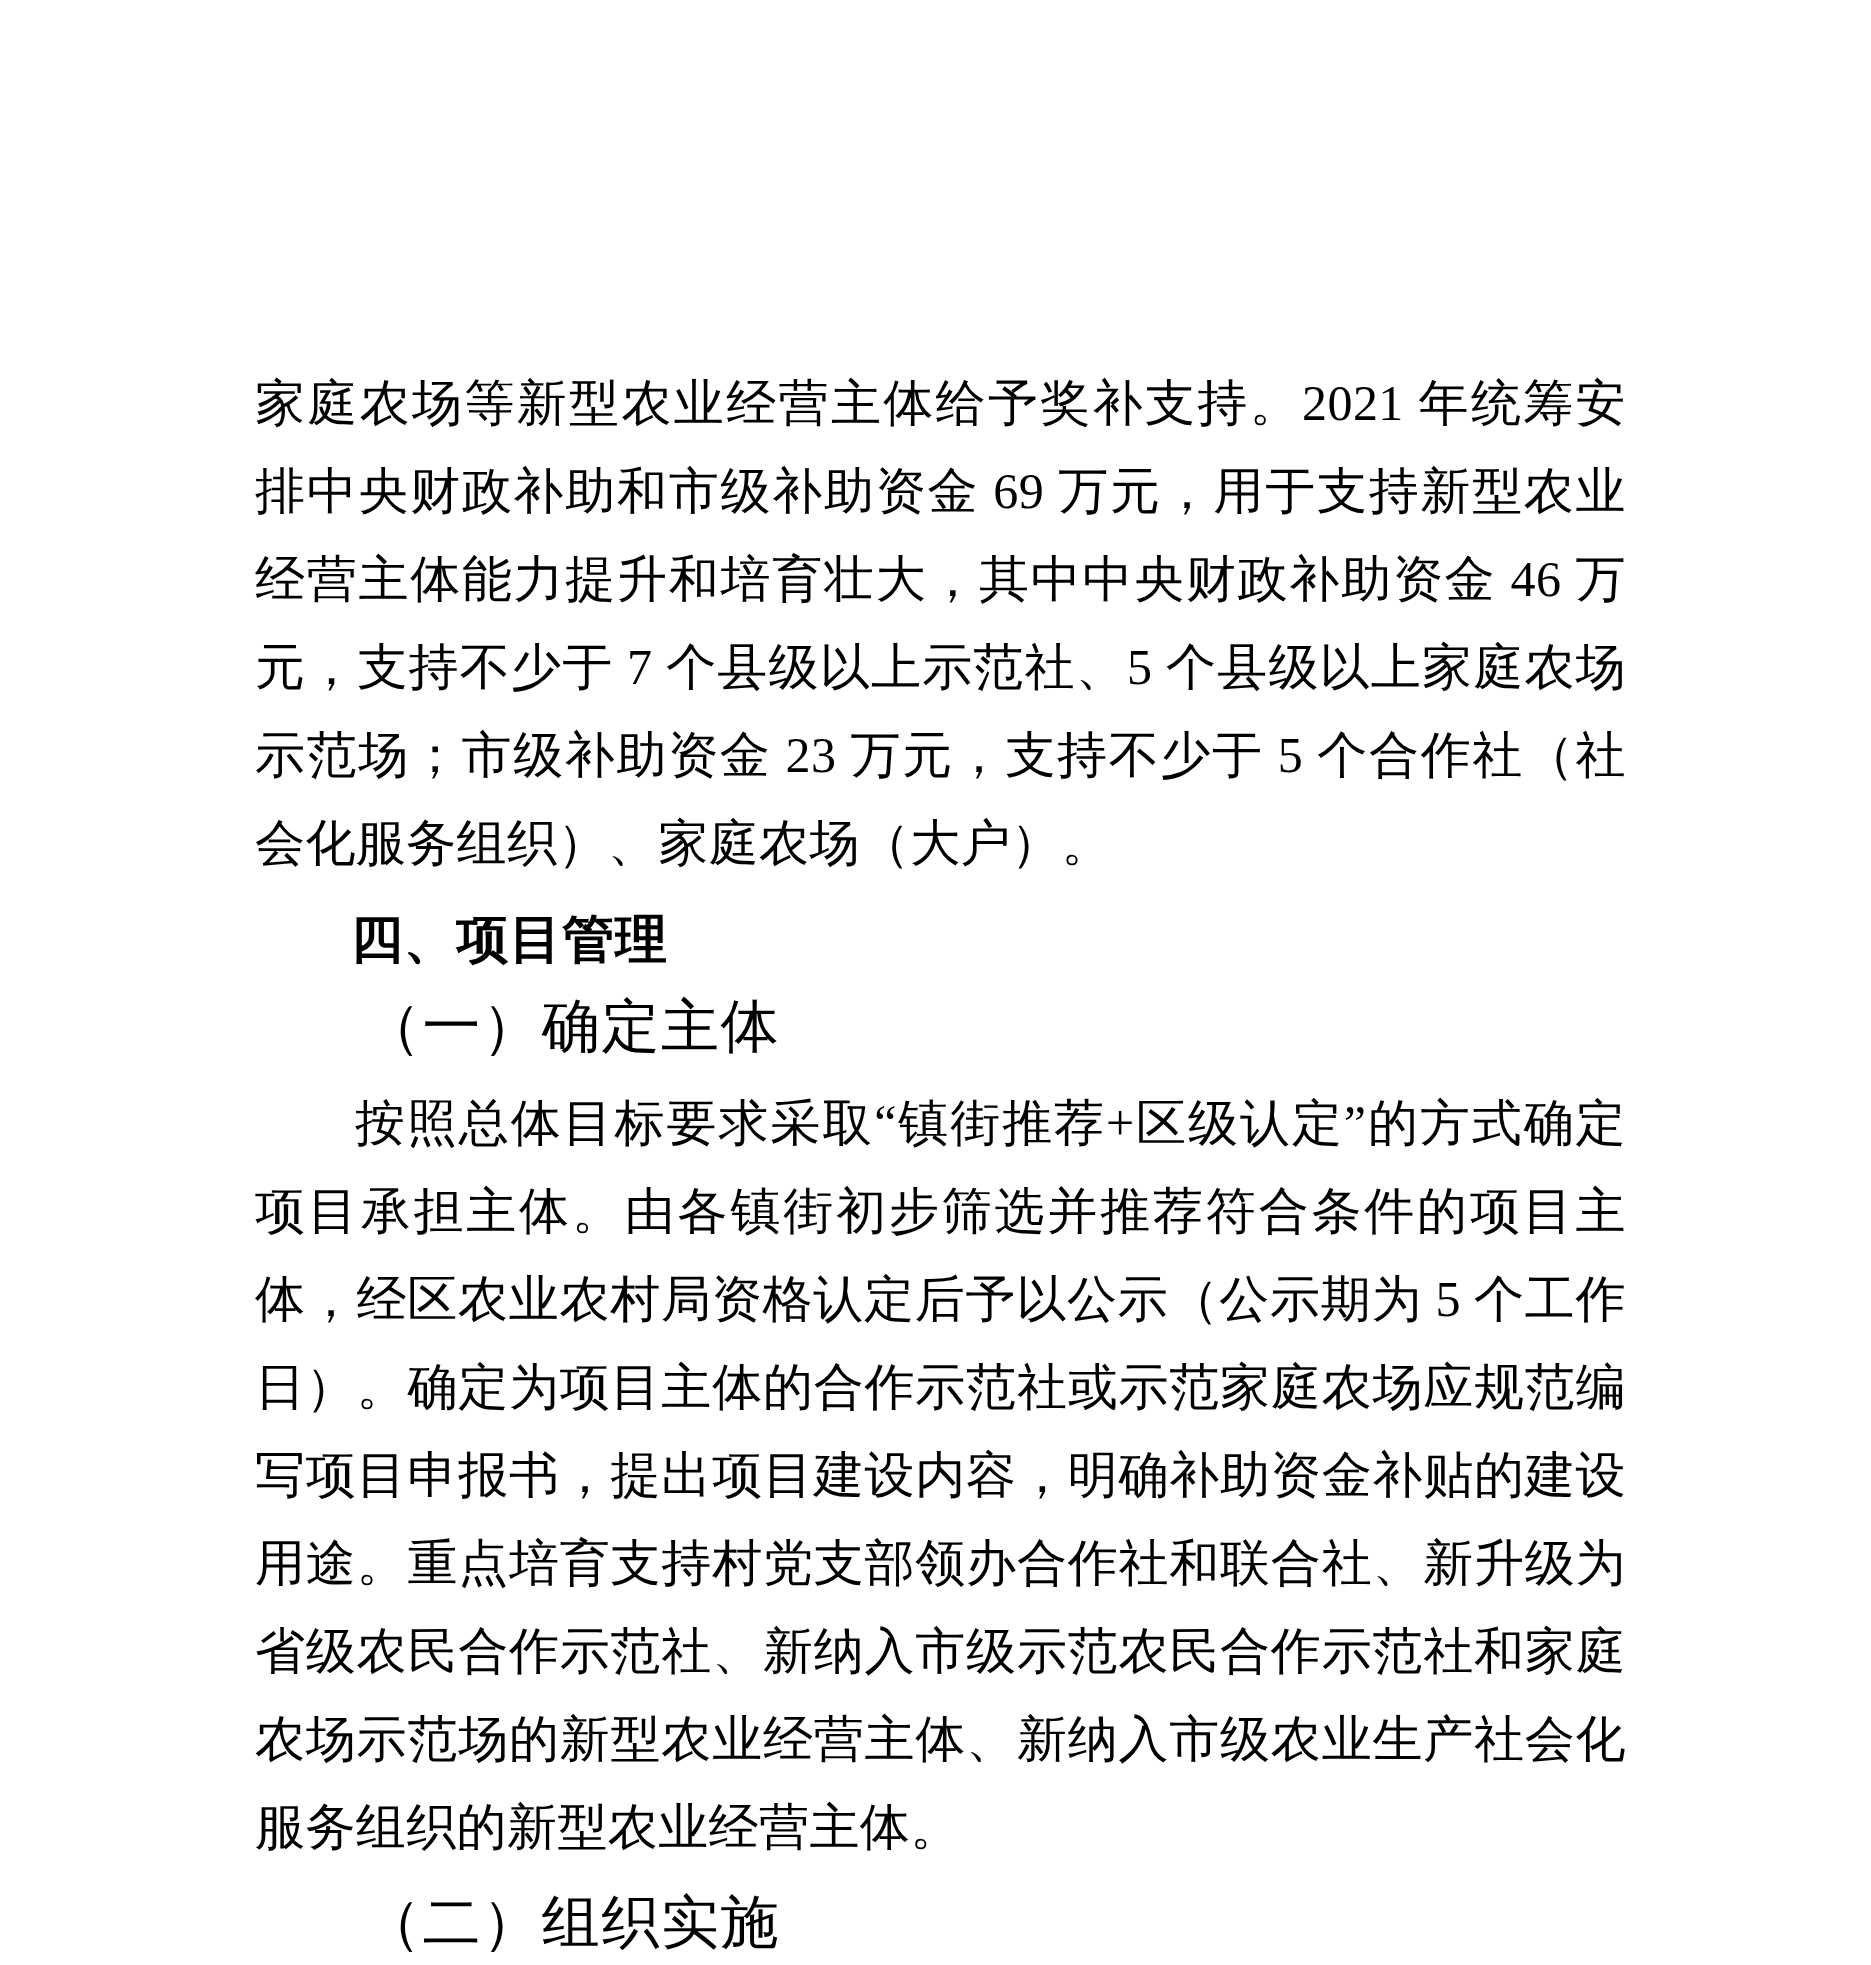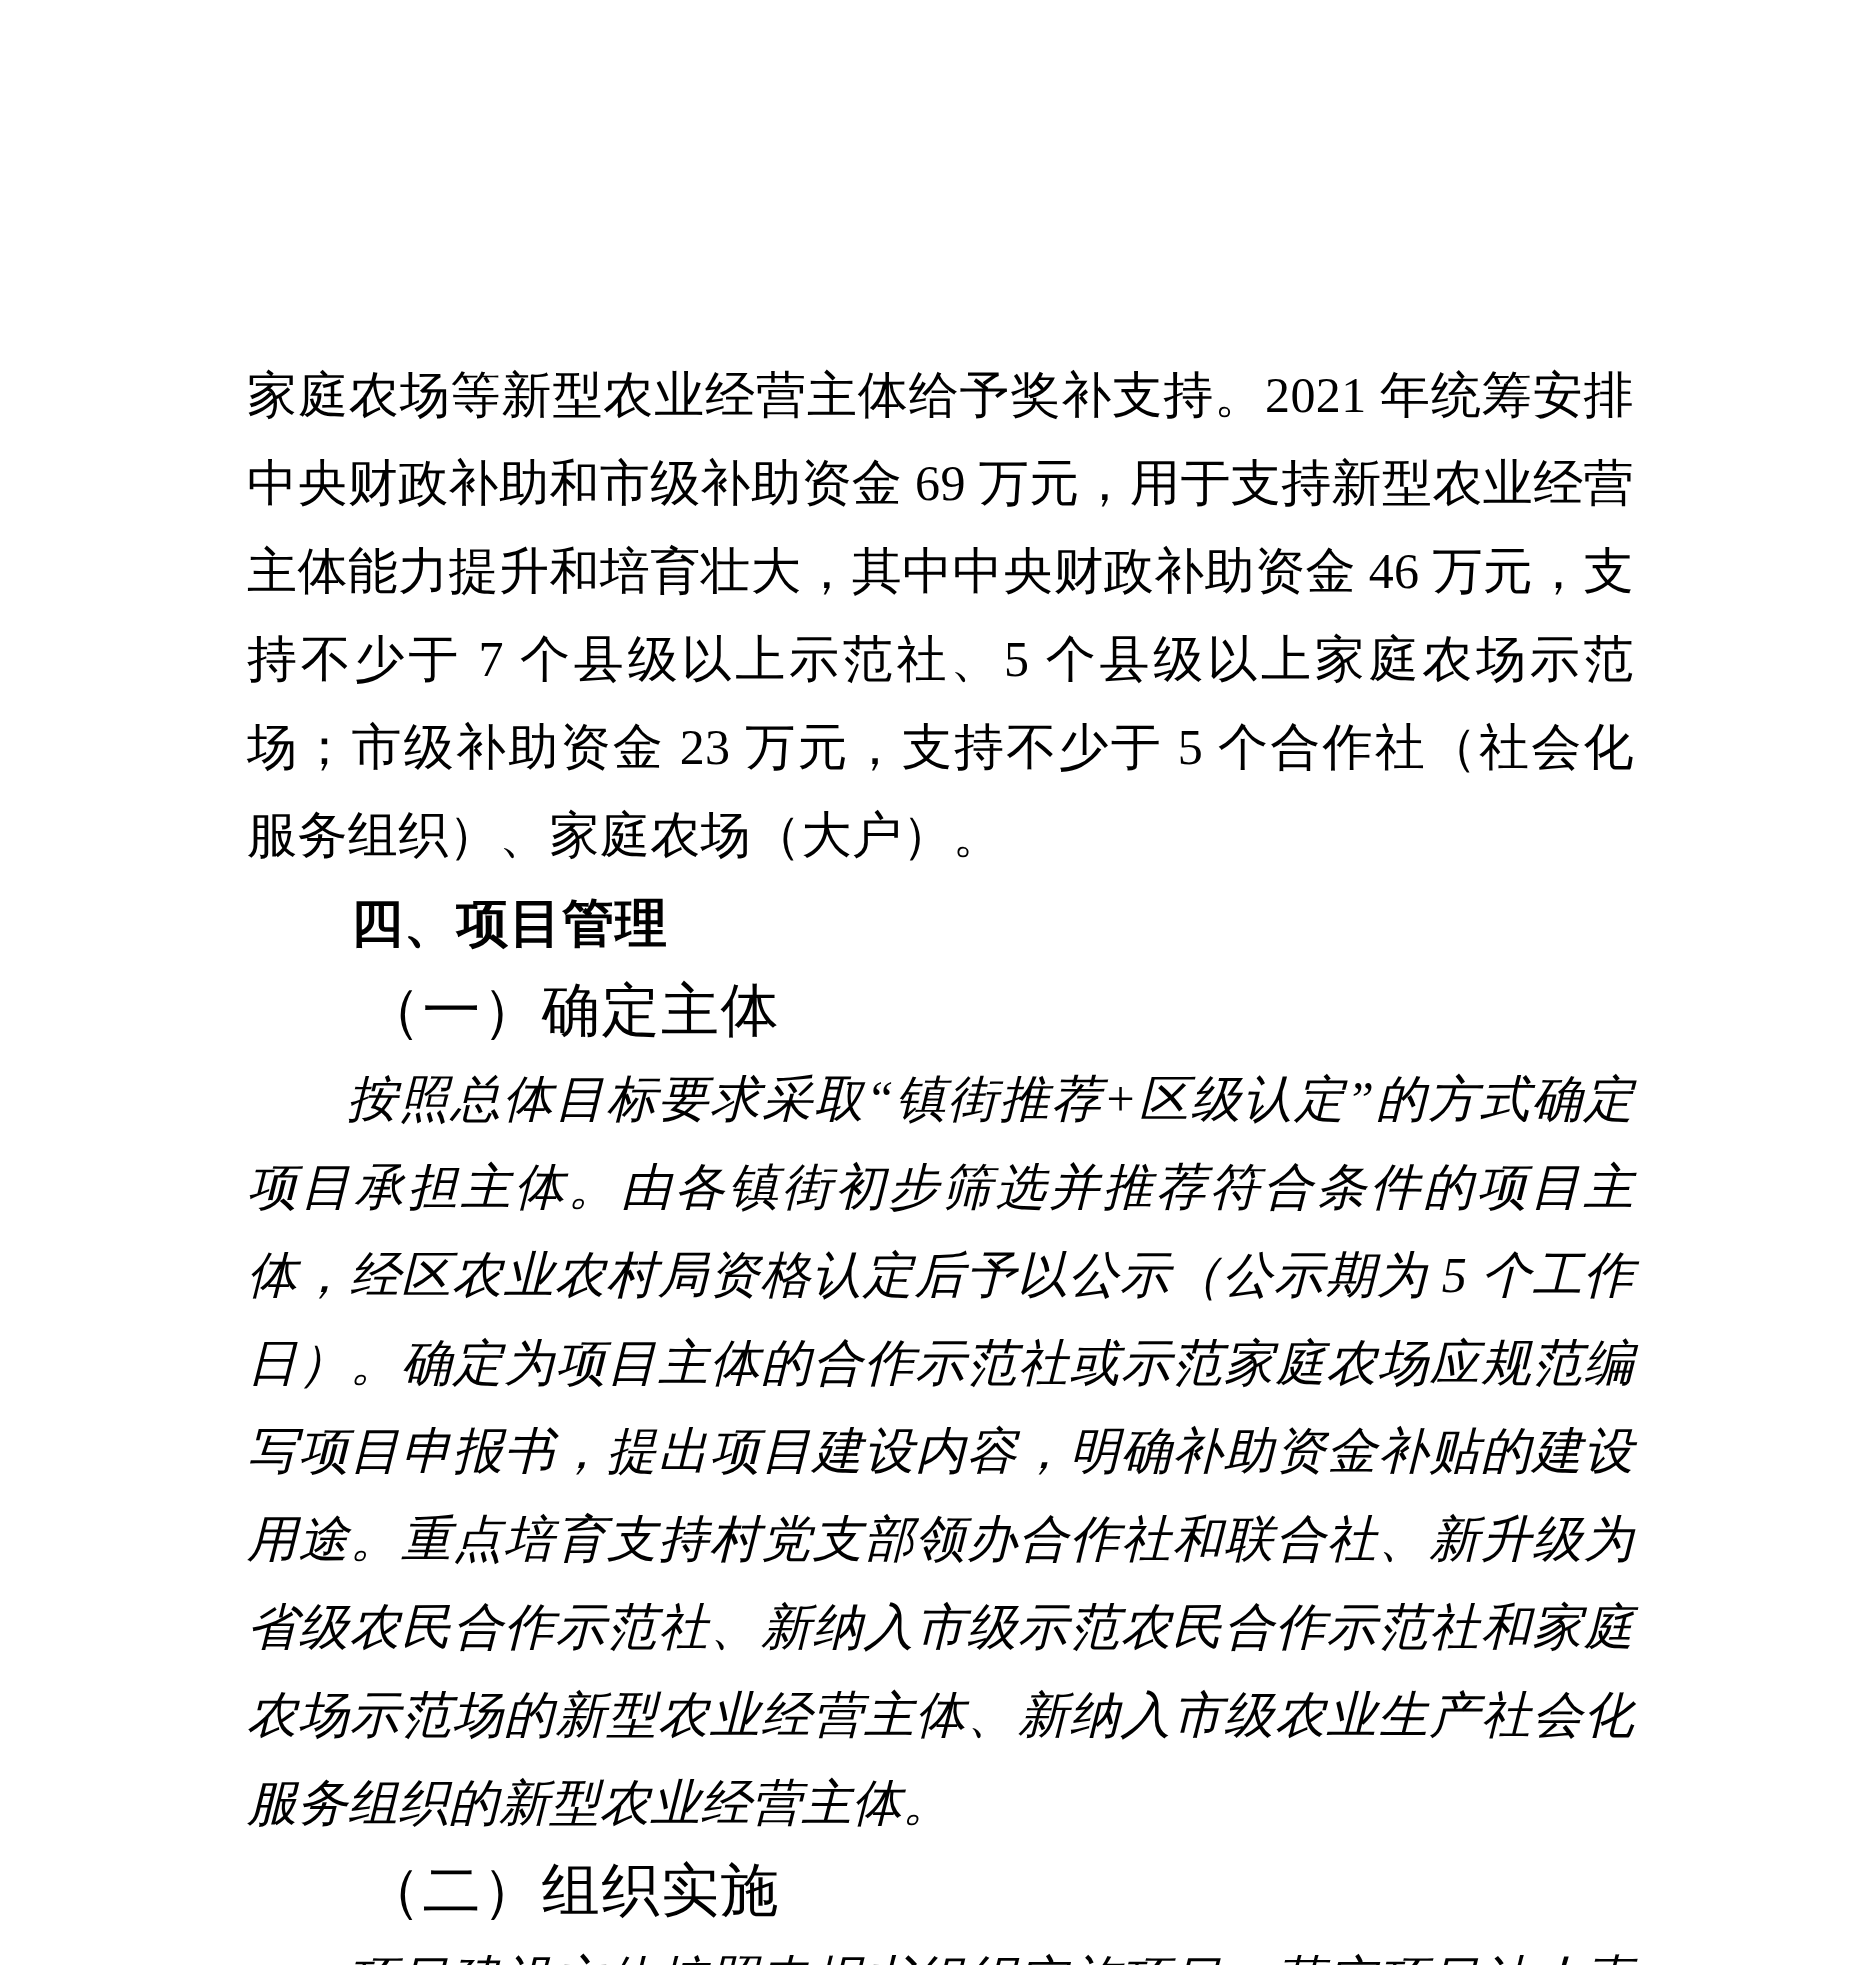--- a/index.html
+++ b/index.html
@@ -21,31 +21,30 @@
     background: #ffffff;
     overflow: hidden;
   }
   .content {
     position: absolute;
     left: 247px;
     top: 351px;
     width: 1387px;
   }
   .body-para {
-    margin: 0;
+    margin: 8px;
     font-size: 50px;
     line-height: 88px;
     text-align: justify;
     text-justify: inter-ideograph;
     font-weight: normal;
     letter-spacing: 0.4px;
   }
   .indent-2em {
     text-indent: 2em;
-    font-style: italic;
   }
   .section-heading {
     margin: 0;
     font-size: 52px;
     line-height: 88px;
     font-weight: bold;
     font-family: Liberation Sans, sans-serif;
     text-indent: 2em;
     letter-spacing: 0.8px;
   }

